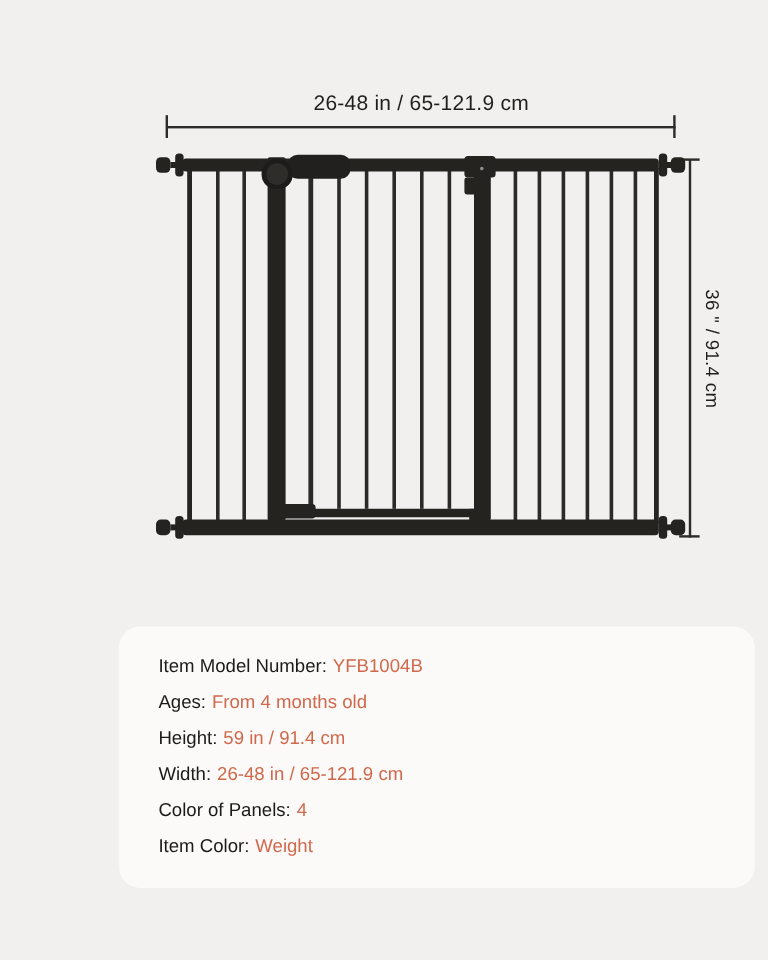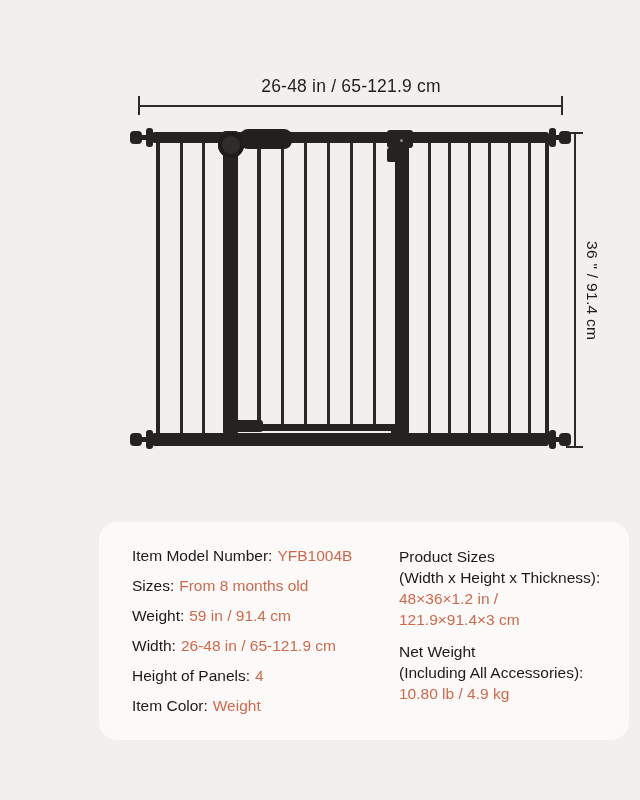--- a/index.html
+++ b/index.html
@@ -132,44 +132,31 @@
     <div class="bar" style="left:464px;"></div>
     <div class="bar" style="left:484px;"></div>
   </div>
 
   <div class="panel">
     <div class="col-left">
       <div class="spec-row">
         <span class="lbl">Item Model Number:</span><span class="val">YFB1004B</span>
       </div>
       <div class="spec-row">
-        <span class="lbl">Sizes:</span><span class="val">From 8 months old</span>
+        <span class="lbl">Ages:</span><span class="val">From 4 months old</span>
       </div>
       <div class="spec-row">
-        <span class="lbl">Weight:</span><span class="val">59 in / 91.4 cm</span>
+        <span class="lbl">Height:</span><span class="val">59 in / 91.4 cm</span>
       </div>
       <div class="spec-row">
         <span class="lbl">Width:</span><span class="val">26-48 in / 65-121.9 cm</span>
       </div>
       <div class="spec-row">
-        <span class="lbl">Height of Panels:</span><span class="val">4</span>
+        <span class="lbl">Color of Panels:</span><span class="val">4</span>
       </div>
       <div class="spec-row">
         <span class="lbl">Item Color:</span><span class="val">Weight</span>
       </div>
     </div>
 
-    <div class="col-right">
-      <div class="spec-block">
-        <div class="lbl">Product Sizes</div>
-        <div class="lbl">(Width x Height x Thickness):</div>
-        <div class="val">48×36×1.2 in /</div>
-        <div class="val">121.9×91.4×3 cm</div>
-      </div>
-      <div class="spec-block">
-        <div class="lbl">Net Weight</div>
-        <div class="lbl">(Including All Accessories):</div>
-        <div class="val">10.80 lb / 4.9 kg</div>
-      </div>
-    </div>
   </div>
 
 </div>
 
 </body></html>

